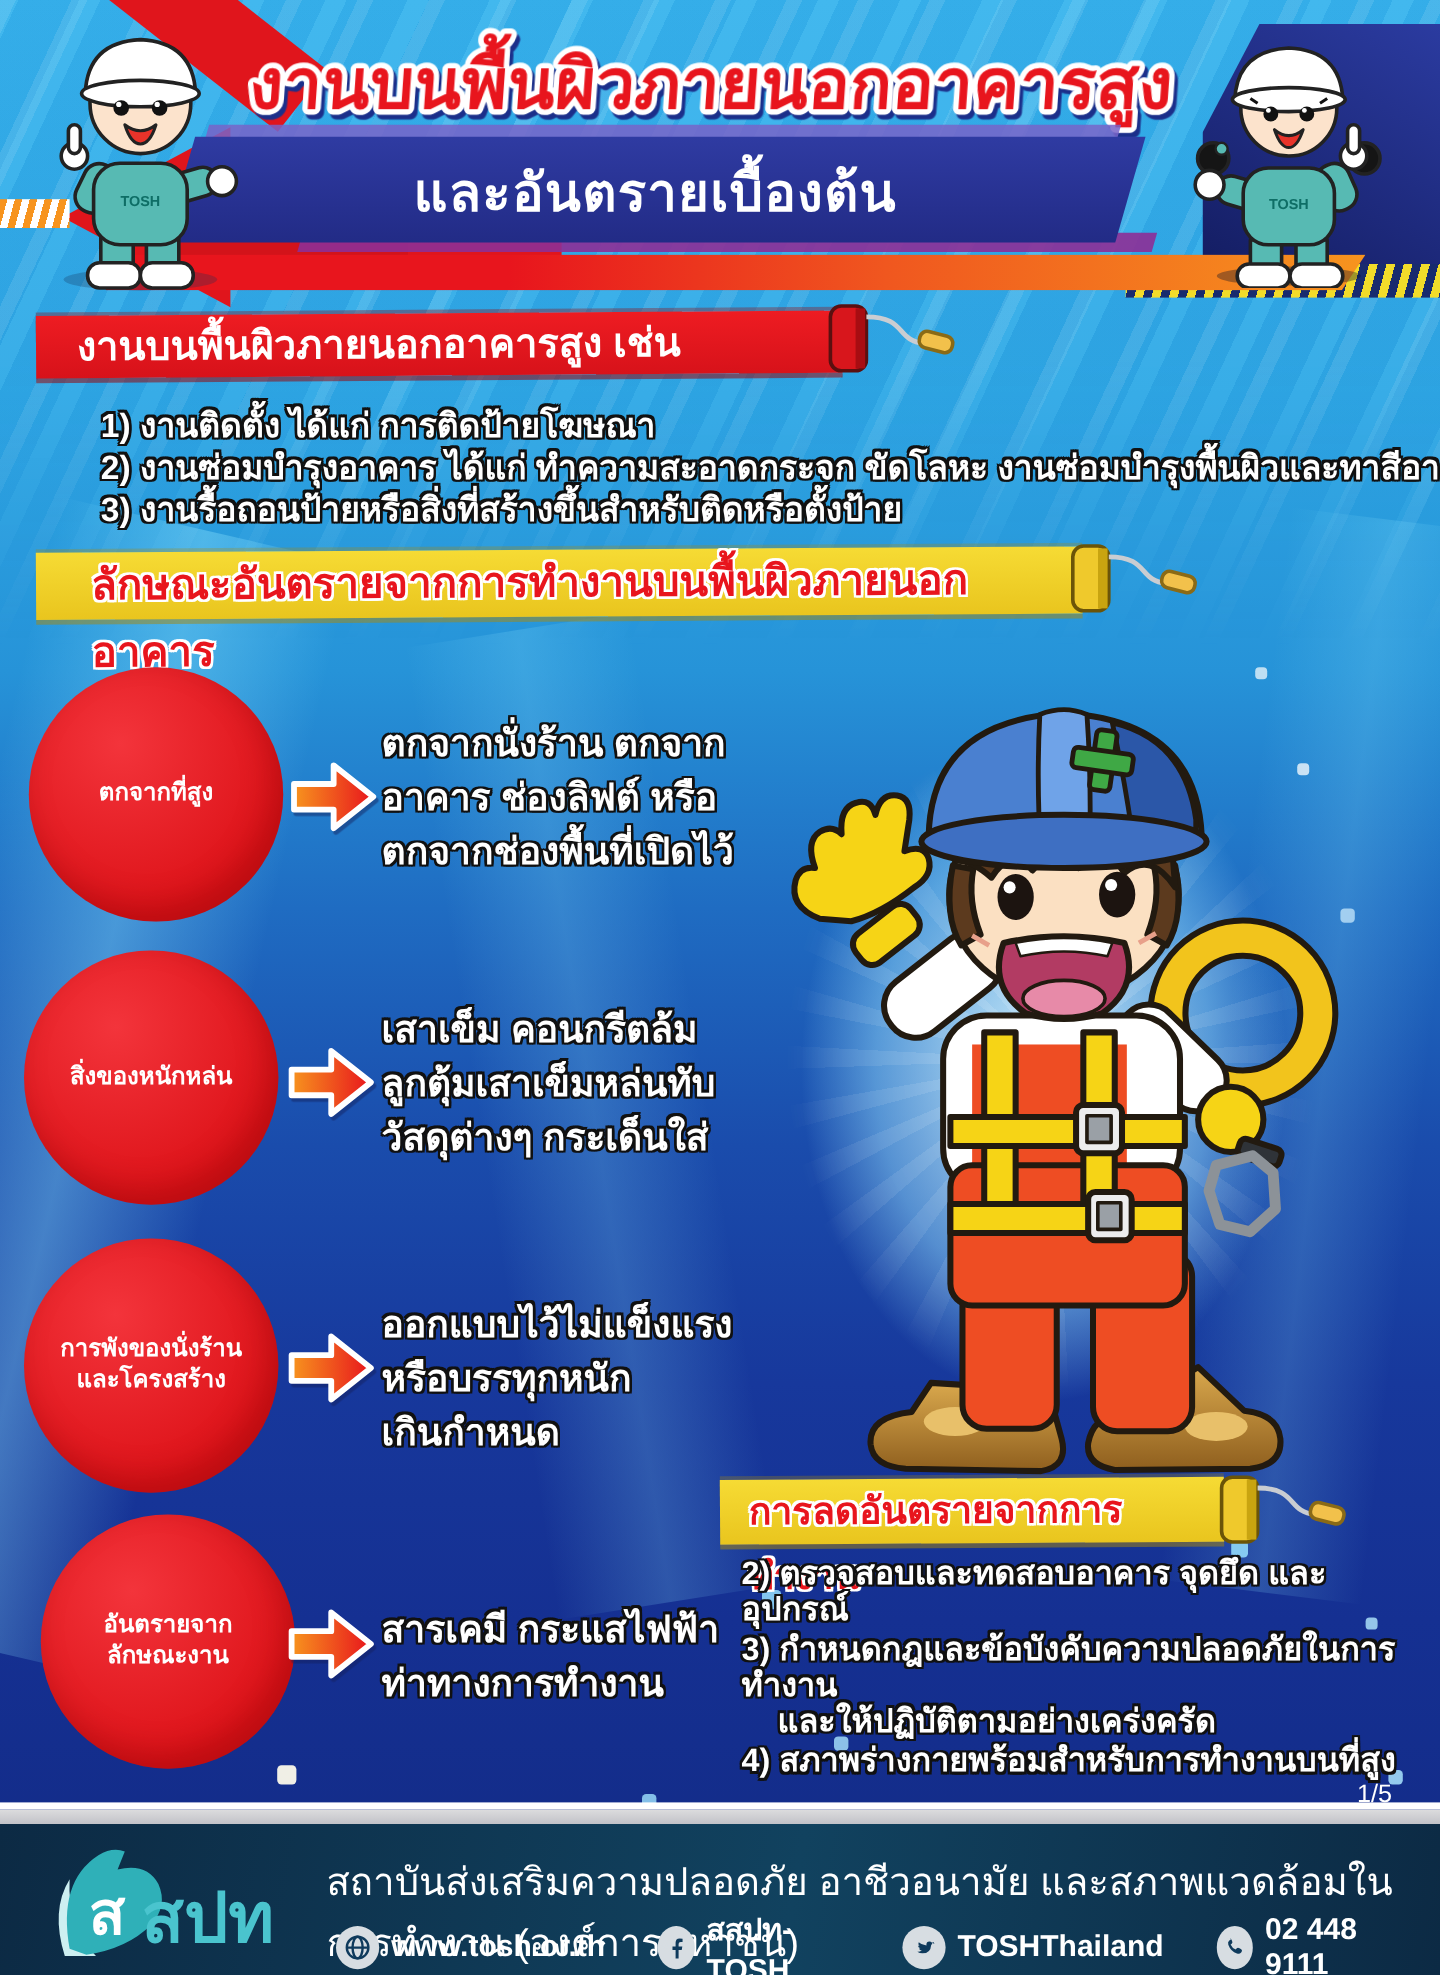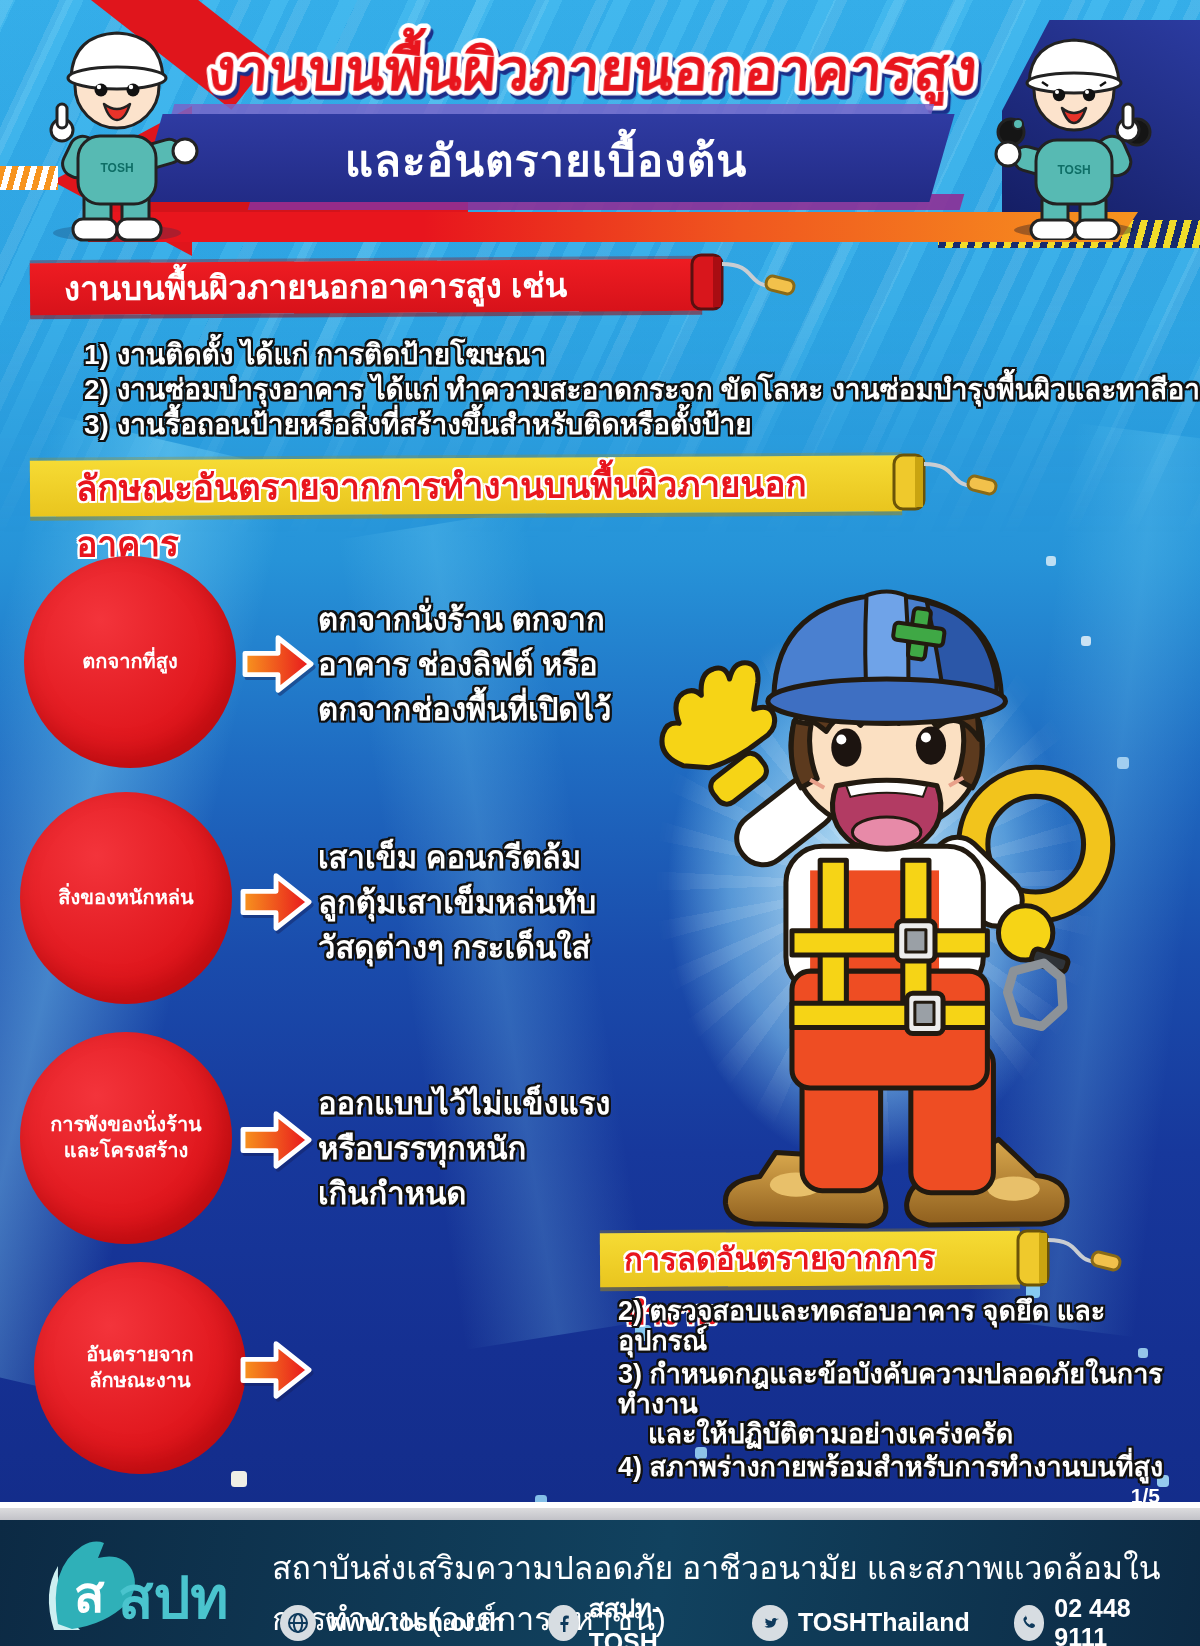--- a/index.html
+++ b/index.html
@@ -78,21 +78,21 @@
   .list1 .li{height:35px;font-size:28px;font-weight:bold;color:#fff;white-space:nowrap;}
   .hz-circle{width:212px;height:212px;border-radius:50%;
     background:radial-gradient(circle at 36% 30%, #F3343B, #DD1218 72%);
     box-shadow:inset -8px -12px 26px rgba(110,0,0,.3);
     display:flex;align-items:center;justify-content:center;text-align:center;
     color:#fff;font-weight:bold;font-size:20px;line-height:1.28;white-space:pre-line;}
   .hz-desc{left:318px;width:346px;font-size:31px;font-weight:bold;color:#fff;line-height:1.45;white-space:pre-line;}
   .arrow-svg{width:78px;height:68px;filter:drop-shadow(2px 3px 0 rgba(20,30,90,.45));}
   .list2{left:618px;top:1296px;width:566px;}
   .list2 .li{font-size:27px;font-weight:bold;color:#fff;line-height:30px;white-space:pre-wrap;margin-bottom:3px;}
-  .page-ind{left:1080px;top:1484px;width:80px;text-align:right;color:#fff;font-size:21px;font-weight:bold;}
+  .page-ind{left:1080px;top:1484px;width:80px;text-align:right;color:#fff;font-size:21px;font-weight:normal;}
   
   .sep-white{left:0;top:1502px;width:1200px;height:6px;background:#fff;}
   .sep-gray{left:0;top:1508px;width:1200px;height:12px;background:linear-gradient(#DCDCDE,#C2C2C8);}
   .footer{left:0;top:1520px;width:1200px;height:126px;
     background:linear-gradient(100deg,#0C2A44 0%,#11425F 55%,#0C2A44 100%);}
   .org-name{left:272px;top:1542px;width:900px;color:#fff;font-size:32px;font-weight:normal;}
   .contacts{left:280px;top:1588px;width:890px;display:flex;align-items:center;gap:44px;}
   .contact{display:flex;align-items:center;gap:10px;color:#fff;font-size:25px;font-weight:bold;}
   .cicon{width:36px;height:36px;border-radius:50%;background:#D7DDE2;display:flex;align-items:center;justify-content:center;}
 </style>
@@ -314,20 +314,22 @@
     </svg>
   <div class="abs hz-desc ol-k" style="top:1082px">ออกแบบไว้ไม่แข็งแรง
 หรือบรรทุกหนัก
 เกินกำหนด</div>
 
   <div class="abs hz-circle" style="left:34px;top:1262px"><span>อันตรายจาก
 ลักษณะงาน</span></div>
   <svg class="arrow-svg abs" style="left:238px;top:1336px" viewBox="0 0 78 70">
     <path d="M4 24 H38 V8 L72 35 L38 62 V46 H4 Z" fill="url(#arrowGrad)" stroke="#fff" stroke-width="5" stroke-linejoin="round"></path>
     </svg>
+  <div class="abs hz-desc ol-k" style="top:1336px">สารเคมี กระแสไฟฟ้า
+ท่าทางการทำงาน</div>
 
   <div class="abs banner-yellow by2">
     <span class="ol-w">การลดอันตรายจากการทำงาน</span>
   </div>
   <svg class="abs" style="left:1012px;top:1226px" width="112" height="66" viewBox="0 0 112 66">
     <g stroke="#6b5408" stroke-width="3">
       <rect x="6" y="5" width="30" height="54" rx="9" fill="#EFC92C"></rect>
       <rect x="27" y="7" width="8" height="50" fill="#C9A410" stroke="none"></rect>
       <path d="M36 14 C70 14 60 34 84 36" fill="none" stroke="#C9CDD2" stroke-width="4"></path>
       <rect x="80" y="28" width="28" height="14" rx="6" fill="#F2C14B" stroke="#8a6a16" transform="rotate(14 94 35)"></rect>

